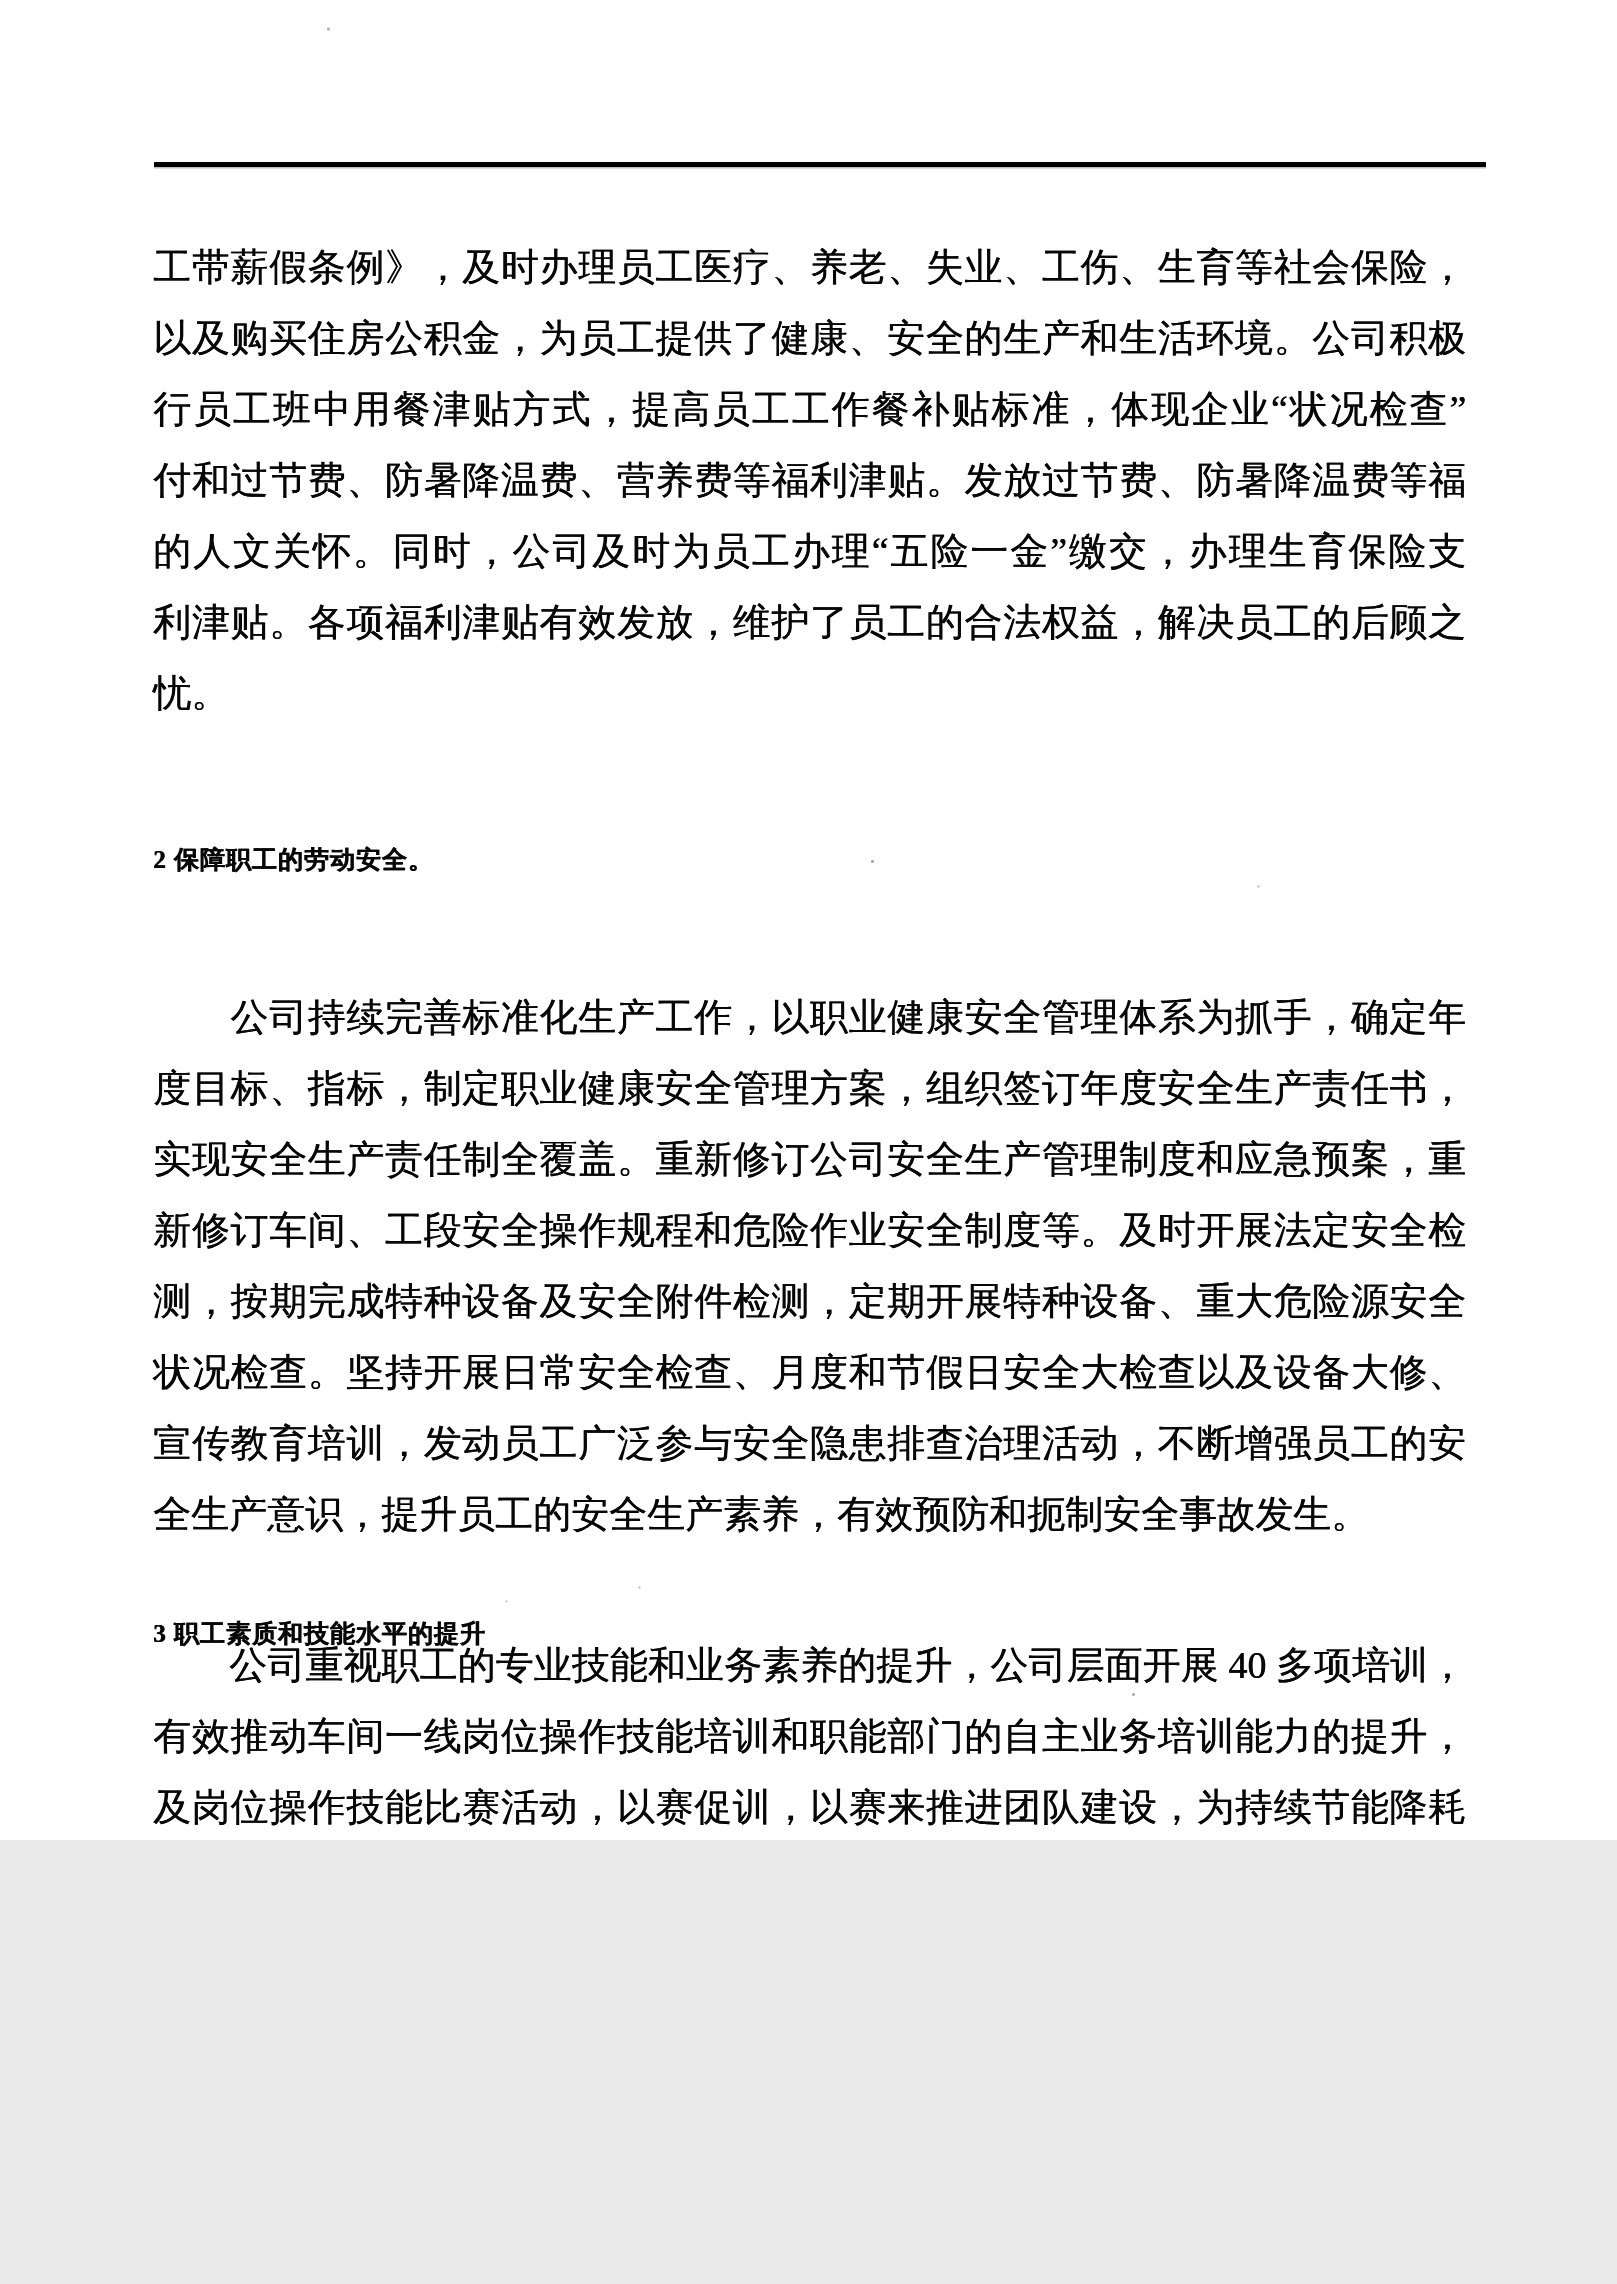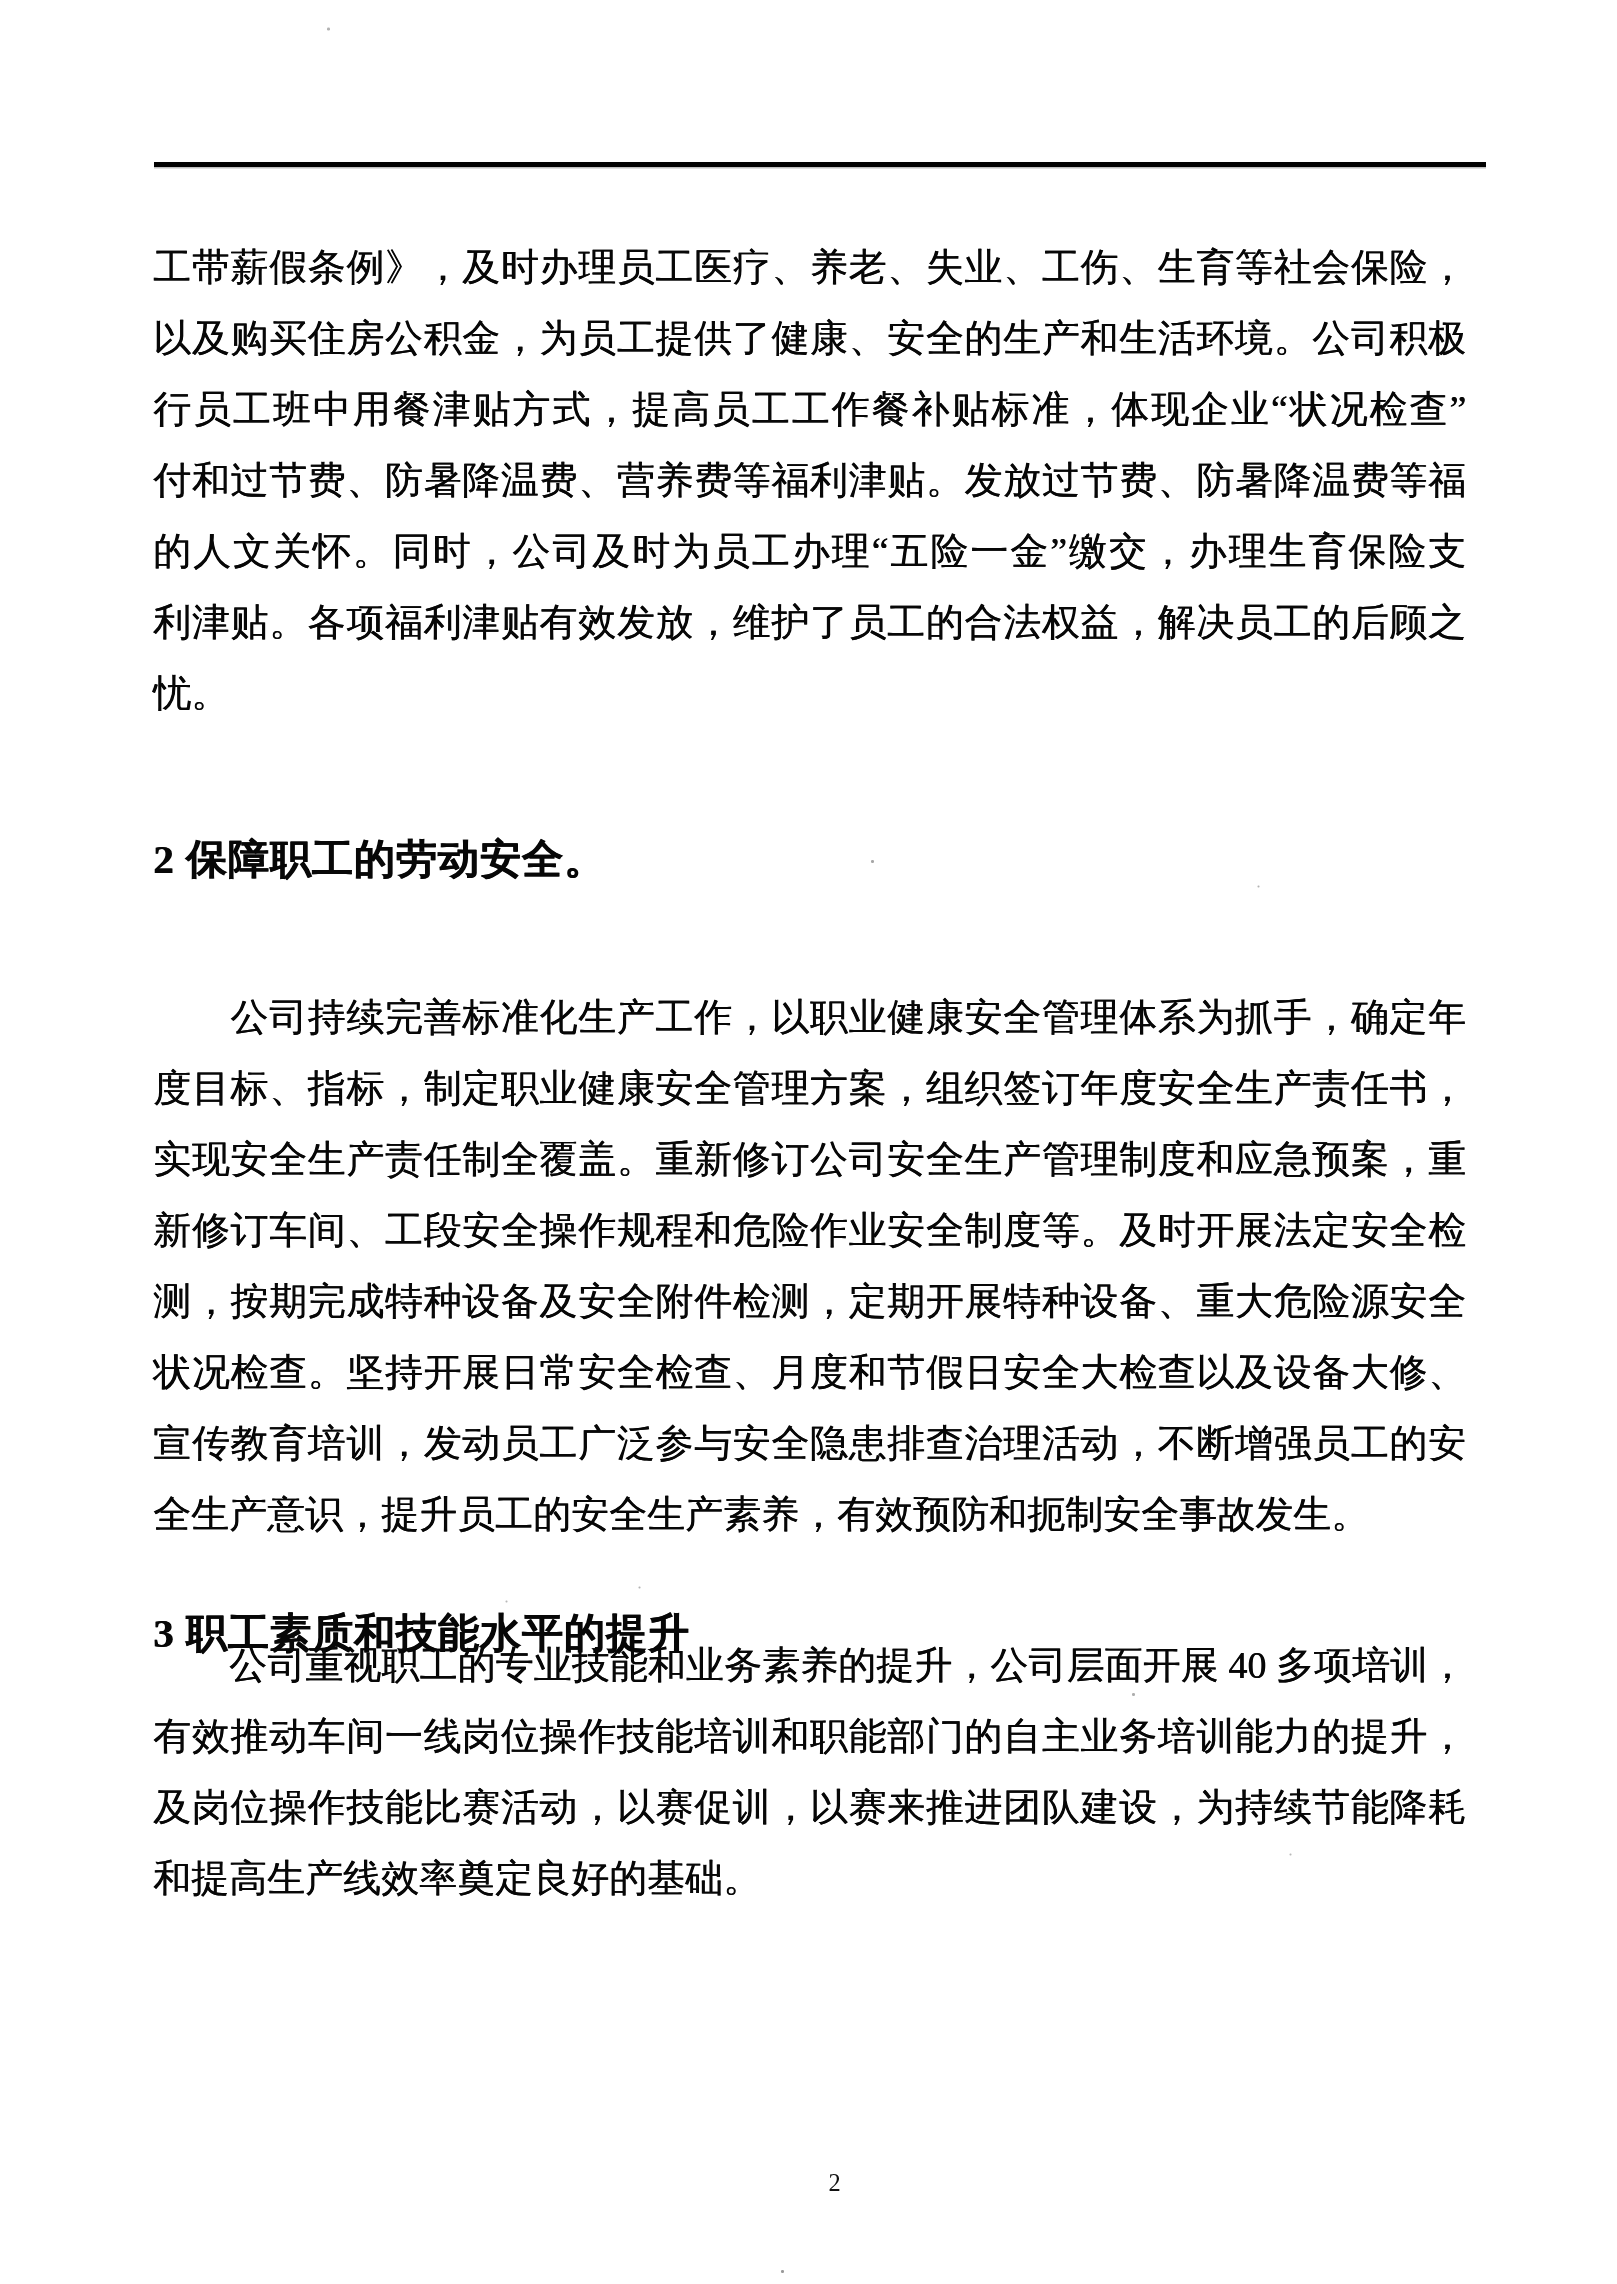--- a/index.html
+++ b/index.html
@@ -1,19 +1,19 @@
 <!DOCTYPE html>
 <html style="font-size:8.1px"><head>
 <meta charset="utf-8">
 <style>
   html, body { margin: 0; padding: 0; background: #e9e9e9; }
   .page {
     position: relative;
     width: 1618px;
-    height: 2284px;
+    height: 1840px;
     background: #ffffff;
     overflow: hidden;
     font-family: "Liberation Serif", "DejaVu Serif", serif;
     color: #070707;
   }
   .rule {
     position: absolute;
     left: 154px;
     top: 162px;
     width: 1332px;
@@ -39,21 +39,21 @@
     text-align: left;
     text-align-last: left;
   }
   .heading {
     position: absolute;
     left: 153px;
     width: 1313px;
     margin: 0;
     height: 71px;
     line-height: 71px;
-    font-size: 41px;
+    font-size: 25px;
     font-weight: 700;
     letter-spacing: 1px;
     text-shadow: 0.8px 0 0 currentColor;
     white-space: pre;
   }
   .pageno {
     position: absolute;
     top: 2166px;
     left: 813px;
     width: 43px;

